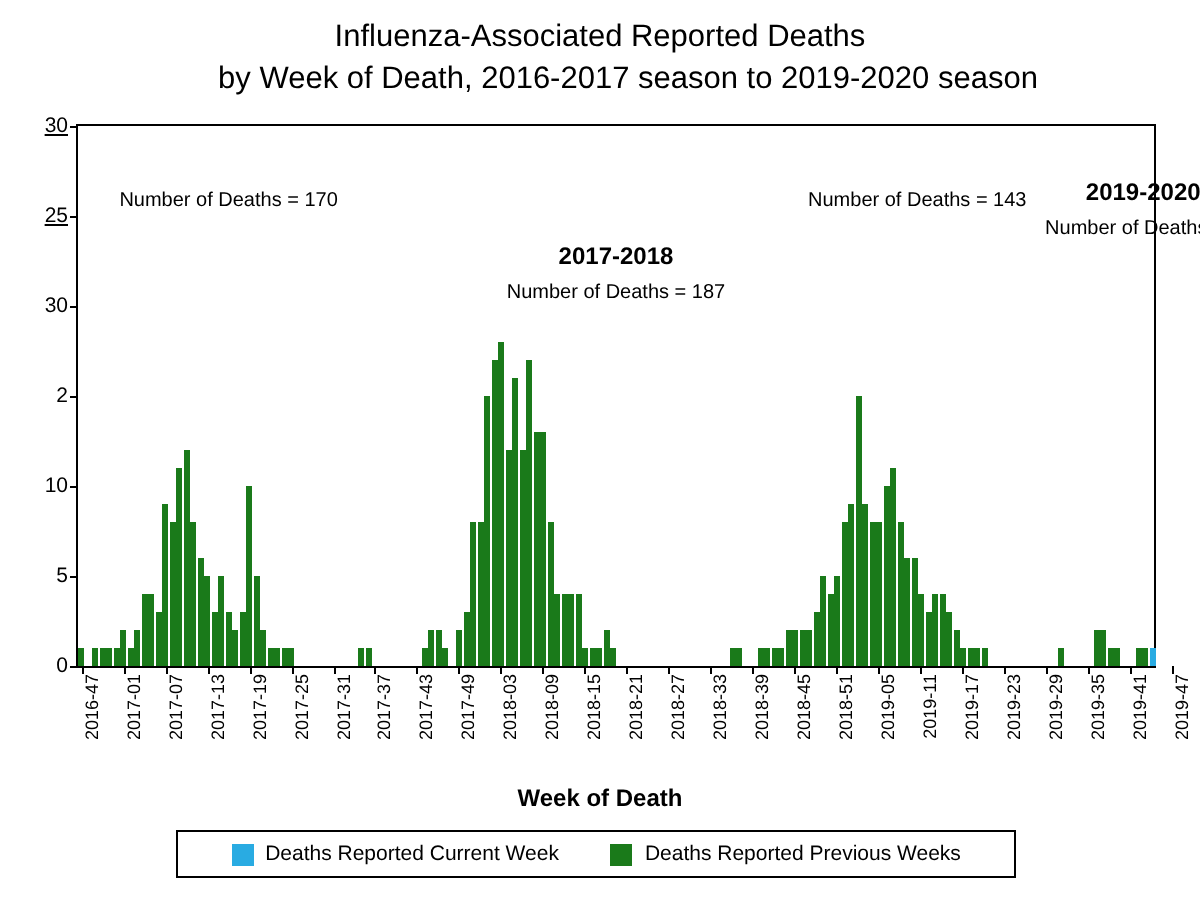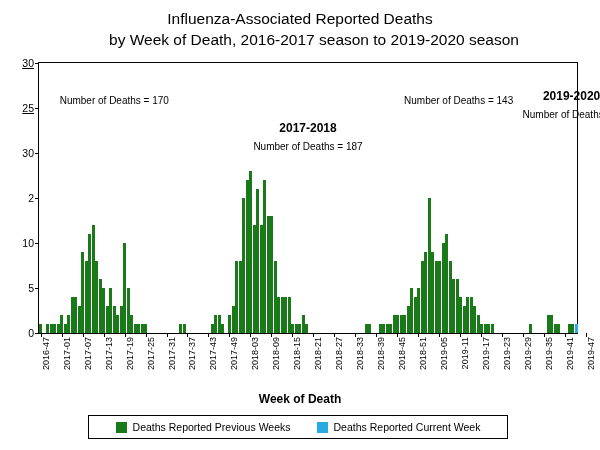--- a/index.html
+++ b/index.html
@@ -340,22 +340,22 @@
           <span class="name">2019-2020</span>
           <span class="count">Number of Deaths = 5</span>
         </div>
       </div>
   </div>
 
   <div class="xtitle">Week of Death</div>
 
   <div id="legend">
     <div class="lgitem">
+      <span class="swatch sw-cur"></span>
+      <span>Deaths Reported Current Week</span>
+    </div>
+    <div class="lgitem">
       <span class="swatch sw-prev"></span>
       <span>Deaths Reported Previous Weeks</span>
     </div>
-    <div class="lgitem">
-      <span class="swatch sw-cur"></span>
-      <span>Deaths Reported Current Week</span>
-    </div>
   </div>
 
 </div>
 
 </body></html>

